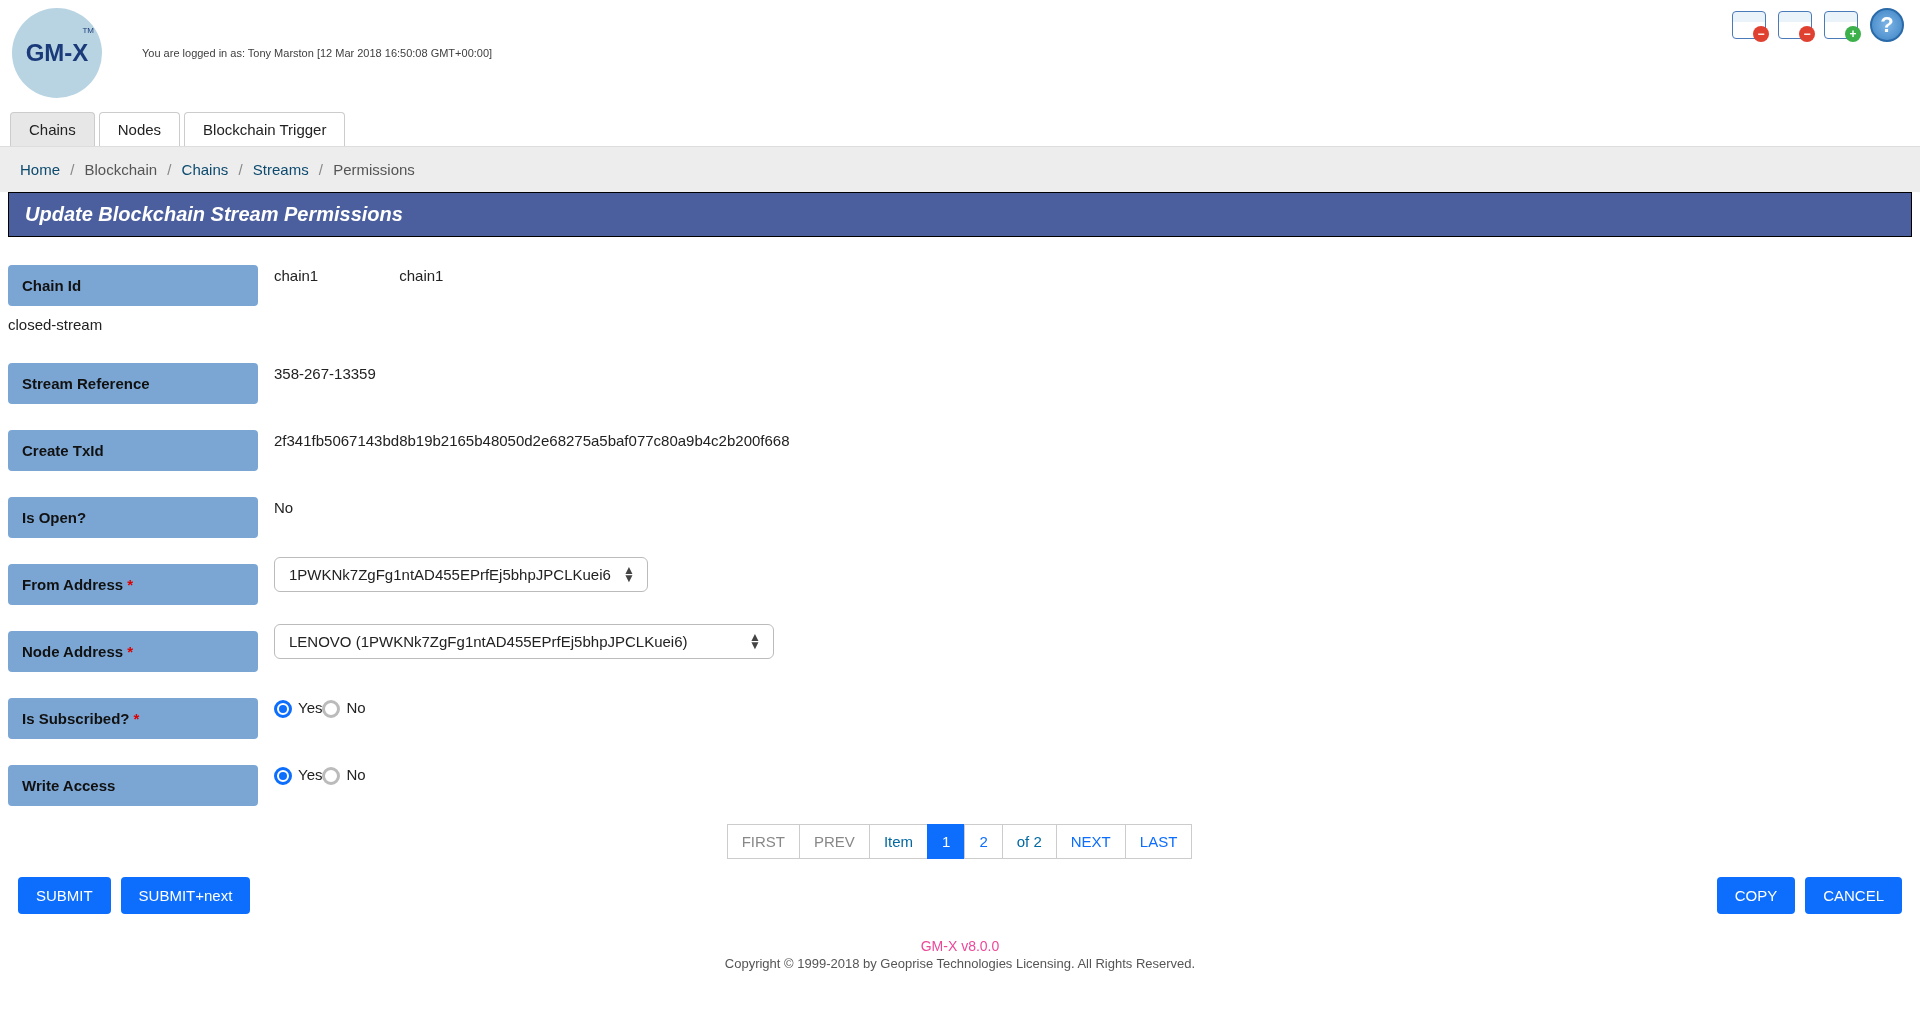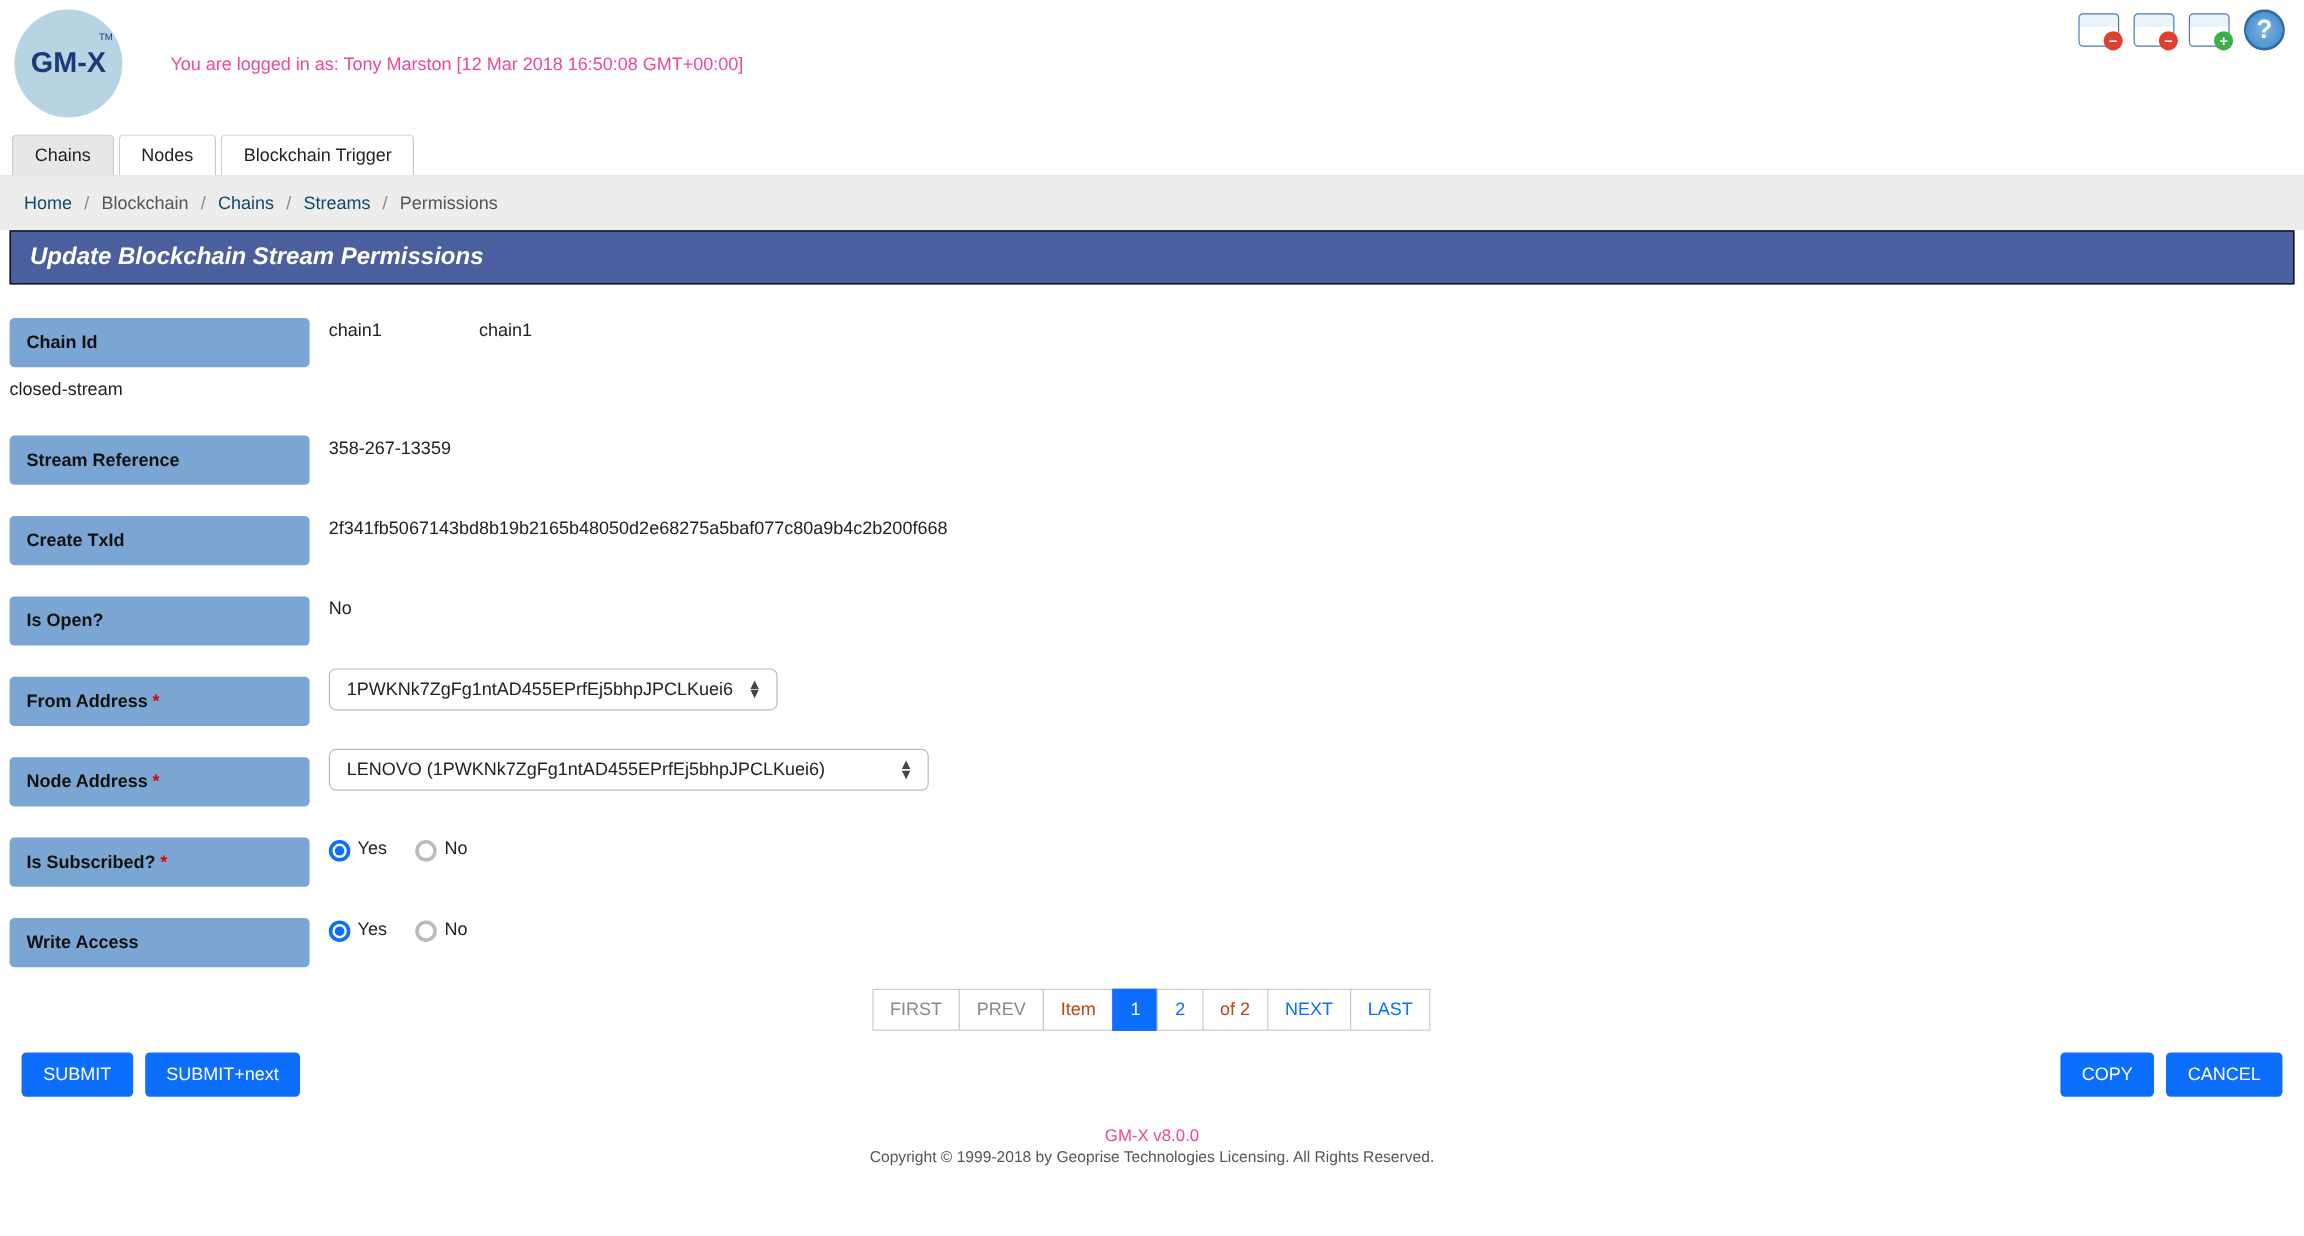--- a/index.html
+++ b/index.html
@@ -1,21 +1,21 @@
 <!DOCTYPE html>
 <html><head>
 <meta charset="utf-8">
 <style>
 * { box-sizing: border-box; margin: 0; padding: 0; }
 body { font-family: "Segoe UI", Arial, sans-serif; font-size: 14px; background: #fff; color: #222; }
 .header { display: flex; align-items: center; padding: 8px 12px; position: relative; }
 .logo { width: 90px; height: 90px; border-radius: 50%; background: #b8d4e3; display: flex; align-items: center; justify-content: center; position: relative; }
 .logo-text { font-weight: bold; font-size: 24px; color: #1a3a7a; }
 .logo-tm { position: absolute; top: 18px; right: 8px; font-size: 8px; color: #1a3a7a; }
-.login-info { margin-left: 40px; color: #ec4899; font-size: 15px; }
+.login-info { margin-left: 40px; color: #404040; font-size: 11px; }
 .header-icons { position: absolute; right: 14px; top: 8px; display: flex; gap: 8px; }
 .header-icon { width: 38px; height: 34px; display: flex; align-items: center; justify-content: center; }
 .window-icon { width: 34px; height: 28px; border: 1px solid #4a7ab8; border-radius: 4px; background: linear-gradient(#eaf2fa 0 40%, #fff 40% 100%); position: relative; }
 .badge { position: absolute; bottom: -4px; right: -4px; width: 16px; height: 16px; border-radius: 50%; display: flex; align-items: center; justify-content: center; font-size: 12px; color: #fff; font-weight: bold; }
 .badge-red { background: #e04030; }
 .badge-green { background: #3cb04a; }
 .help-icon { width: 34px; height: 34px; border-radius: 50%; background: radial-gradient(#7fb5e6, #3b82c4); display:flex; align-items:center; justify-content:center; color:#fff; font-weight:bold; font-size:22px; border: 2px solid #2a6aa8; }
 
 .tabs { display: flex; gap: 4px; padding: 0 10px; margin-top: 6px; border-bottom: 1px solid #ddd; }
 .tab { padding: 8px 18px; border: 1px solid #ccc; border-bottom: none; border-radius: 4px 4px 0 0; background: #fff; cursor: pointer; font-size: 15px; }
@@ -30,32 +30,32 @@
 
 .form-area { padding: 8px; }
 .form-row { display: flex; align-items: stretch; gap: 16px; margin-bottom: 6px; }
 .form-label { width: 250px; background: #7ba6d4; color: #111; font-weight: 600; padding: 12px 14px; border-radius: 4px; display: flex; align-items: center; font-size: 15px; margin-top: 20px; }
 .form-value { flex: 1; display: flex; align-items: center; font-size: 15px; color: #222; padding: 4px 0; }
 .req { color: #d00; margin-left: 4px; }
 
 .select-wrap { position: relative; display: inline-flex; align-items: center; border: 1px solid #bbb; border-radius: 6px; background: #fff; padding: 8px 36px 8px 14px; font-size: 15px; min-width: 300px; }
 .select-caret { position: absolute; right: 12px; font-size: 12px; color: #444; line-height: 0.6; }
 
-.radio-group { display: flex; gap: 24px; align-items: center; }
+.radio-group { display: flex; align-items: center; }
 .radio { width: 18px; height: 18px; border-radius: 50%; border: 3px solid #0d6efd; display: inline-block; margin-right: 6px; vertical-align: middle; position: relative; }
 .radio.selected::after { content:''; position:absolute; inset:2px; background:#0d6efd; border-radius:50%; }
 .radio.off { border-color: #bbb; }
 
 .chain-cols { display: flex; gap: 81px; text-align: center; }
 
 .pagination { display: flex; justify-content: center; margin-top: 18px; text-align: center; }
 .pag-item { border: 1px solid #ccc; padding: 8px 14px; font-size: 15px; color: #888; background:#fff; margin-left:-1px; }
 .pag-item.link { color: #0d6efd; cursor: pointer; }
 .pag-item.active { background: #0d6efd; color: #fff; border-color:#0d6efd; }
-.pag-item.label { color: #c2410c; }
+.pag-item.label { color: #0369a1; }
 
 .action-bar { display: flex; justify-content: space-between; padding: 18px 10px 8px 10px; }
 .btn { background: #0d6efd; color: #fff; border: none; padding: 10px 18px; font-size: 15px; border-radius: 4px; cursor: pointer; }
 .btn + .btn { margin-left: 6px; }
 
 .footer { text-align: center; color: #555; font-size: 13px; padding: 8px 0 16px 0; }
 .footer .ver { font-size: 14px; color: #ec4899; margin-bottom: 2px; }
 </style>
 </head>
 <body>

